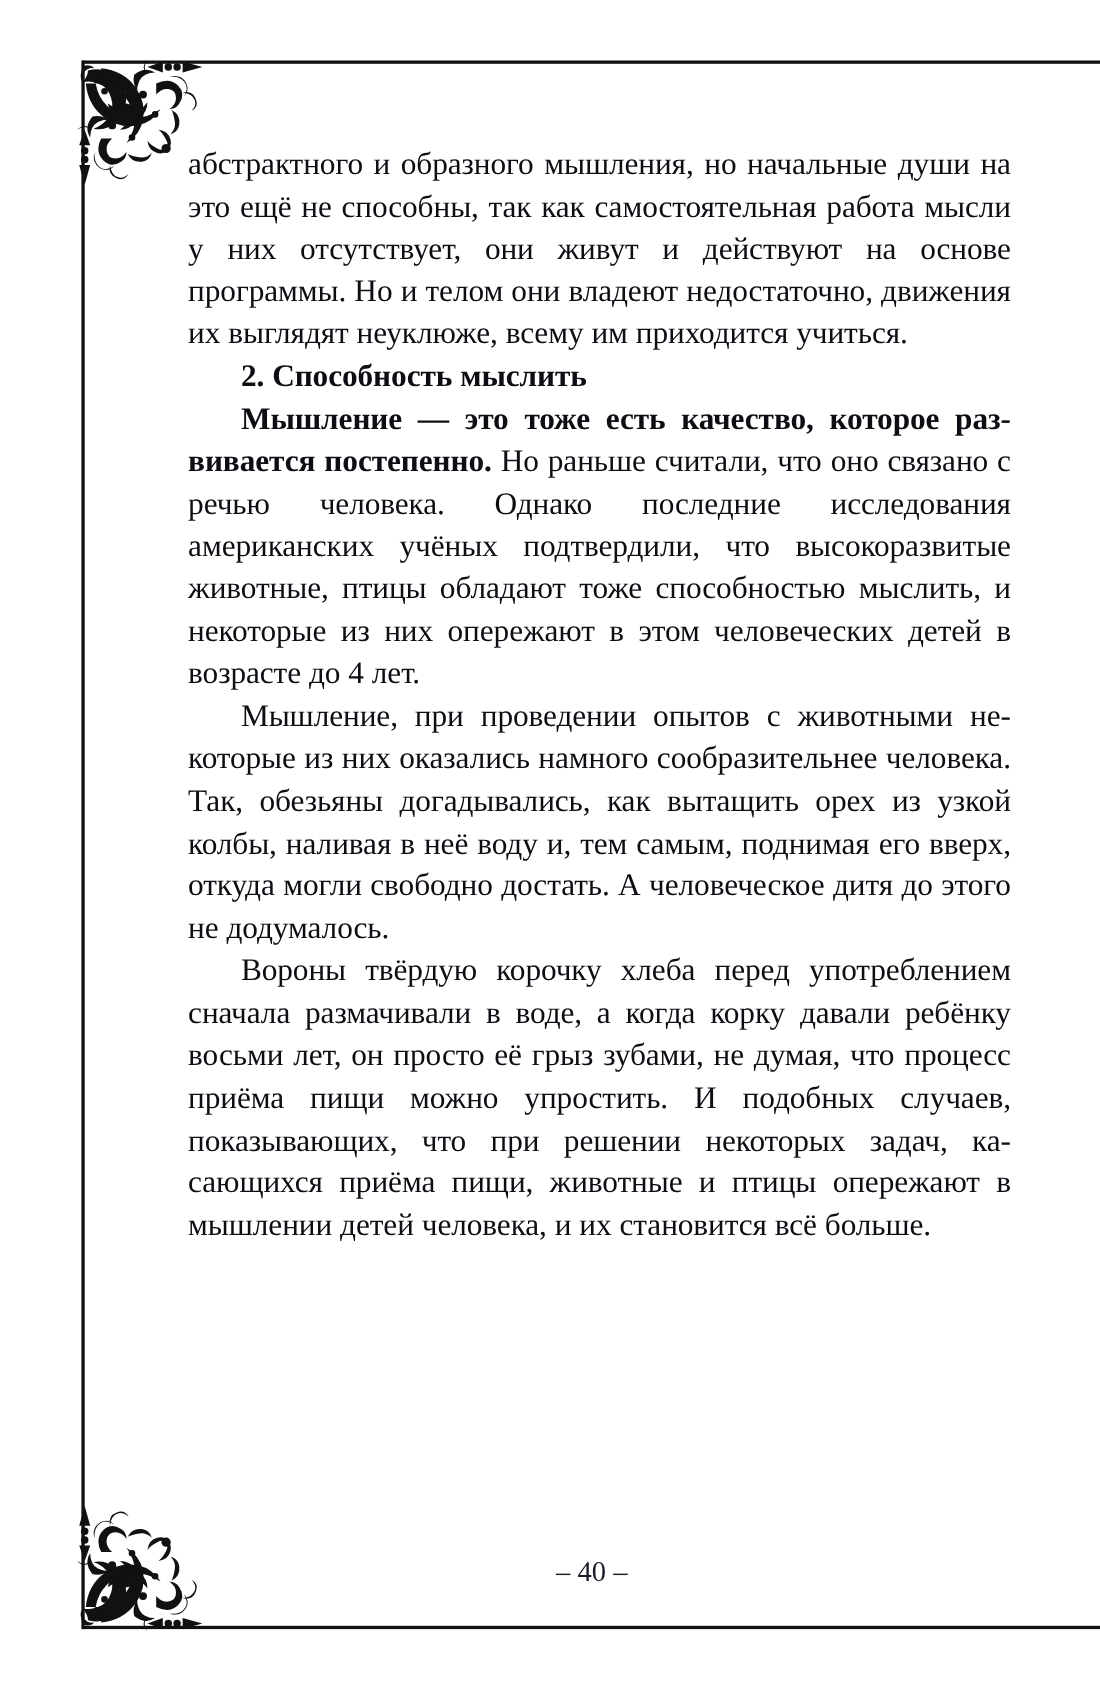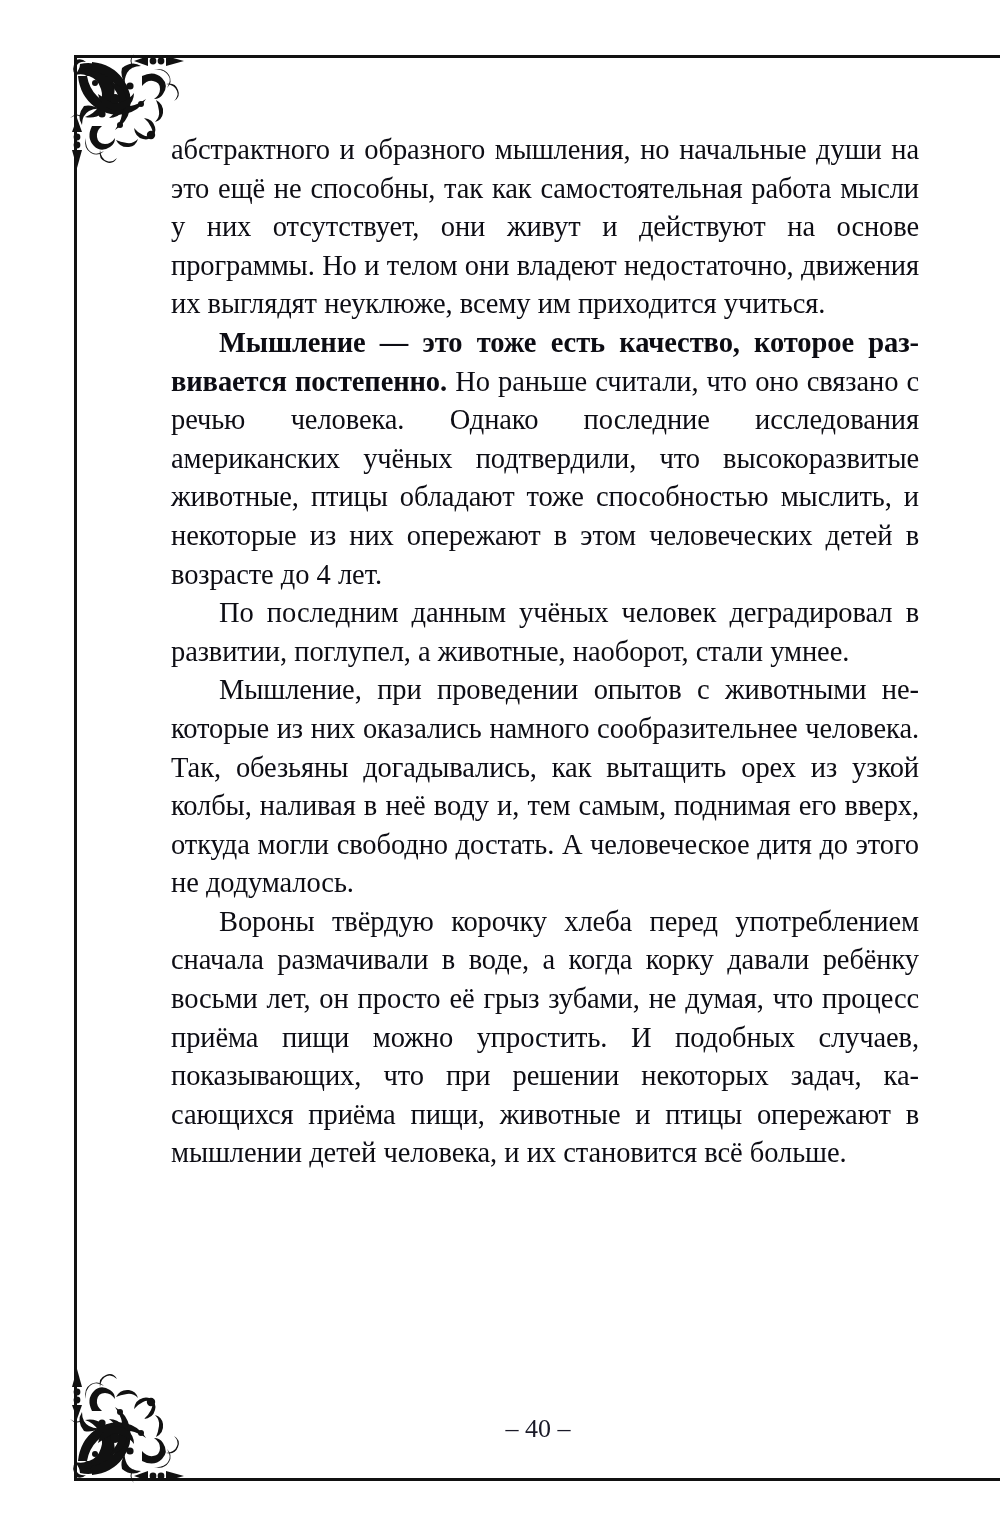--- a/index.html
+++ b/index.html
@@ -213,24 +213,24 @@
         <circle cx="30" cy="30" r="4"></circle>
         <path d="M18 18 q6 -2 10 2 q-6 -1 -9 3 q-3 4 -2 9 q-4 -4 1 -14 z"></path>
       </g>
     </svg>
   </div>
 
   <div class="textblock">
 
     <p class="p-noindent">абстрактного и образного мышления, но начальные души на это ещё не способны, так как самостоятельная работа мысли у них отсутствует, они живут и действуют на ос­нове программы. Но и телом они владеют недостаточно, движения их выглядят неуклюже, всему им приходится учиться.</p>
 
+    <p class="heading">2. Способность мыслить</p>
 
     <p class="p-indent"><span class="lead">Мышление — это тоже есть качество, которое раз­вивается постепенно.</span><span> Но раньше считали, что оно свя­зано с речью человека. Однако последние исследования американских учёных подтвердили, что высокоразвитые животные, птицы обладают тоже способностью мыслить, и некоторые из них опережают в этом человеческих де­тей в возрасте до 4 лет.</span></p>
 
-    <p class="p-indent">По последним данным учёных человек  деградировал в развитии, поглупел, а животные, наоборот, стали умнее.</p>
 
     <p class="p-indent">Мышление, при проведении опытов с животными не­которые из них оказались намного сообразительнее чело­века. Так, обезьяны догадывались, как вытащить орех из узкой колбы, наливая в неё воду и, тем самым, поднимая его вверх, откуда могли свободно достать. А человече­ское дитя до этого не додумалось.</p>
 
     <p class="p-indent">Вороны твёрдую корочку хлеба перед употреблением сначала размачивали в воде, а когда корку давали ребёнку восьми лет, он просто её грыз зубами, не думая, что про­цесс приёма пищи можно упростить. И подобных случа­ев, показывающих, что при решении некоторых задач, ка­сающихся приёма пищи, животные и птицы опережают в мышлении детей человека, и их становится всё больше.</p>
 
 
   </div>
 
   <div class="folio">– 40 –</div>
 

